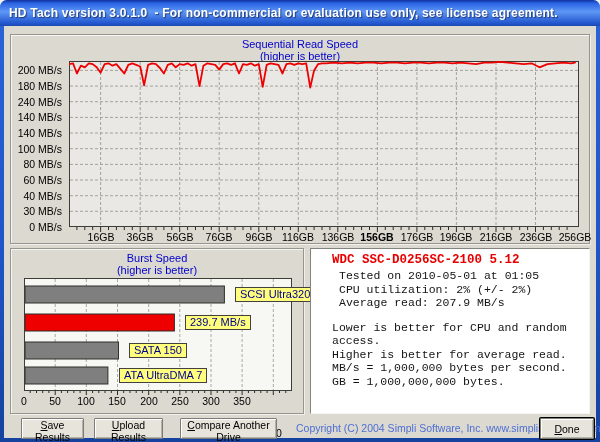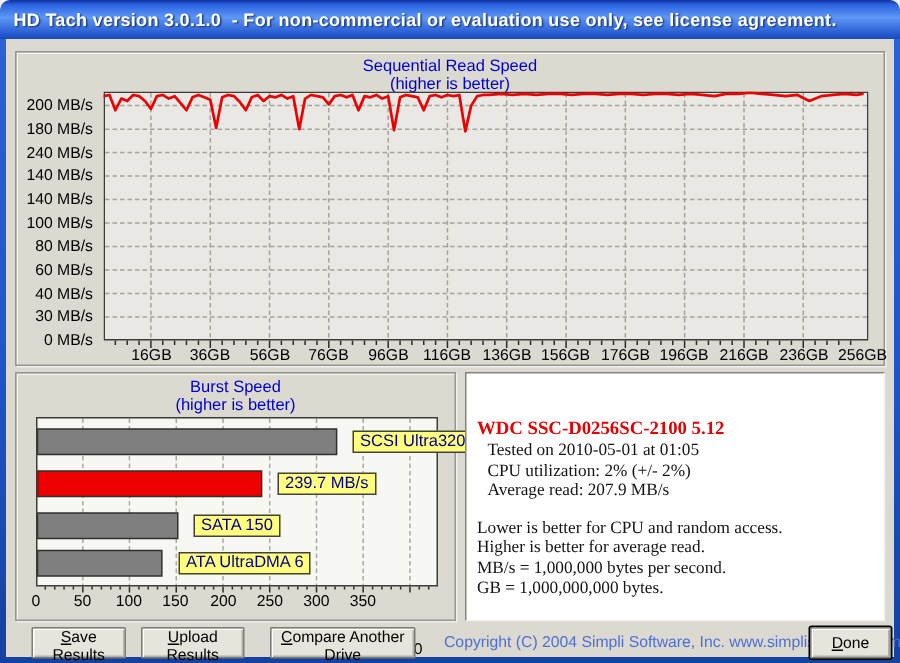--- a/index.html
+++ b/index.html
@@ -23,21 +23,21 @@
   #seq-svg{position:absolute;left:58px;top:26px;}
   #seq-ylabels{position:absolute;left:0;top:0;width:54px;height:210px;}
   .ylab{position:absolute;right:3px;width:50px;text-align:right;font-size:10.5px;color:#000;line-height:12px;}
   #seq-xlabels{position:absolute;left:58px;top:196px;width:510px;height:14px;}
   .xlab{position:absolute;top:0;transform:translateX(-50%);font-size:10.5px;color:#000;white-space:nowrap;}
   #burst-svg{position:absolute;left:13px;top:29px;}
   #burst-labels{position:absolute;left:0;top:0;right:0;bottom:0;pointer-events:none;}
   .bar-tag{position:absolute;background:#ffff7d;border:1px solid #42413d;color:#00008b;
     font-size:11px;line-height:13px;padding:0 4px;white-space:nowrap;}
   #burst-xlabels{position:absolute;left:13px;top:146px;width:268px;height:12px;}
-  .info-body{padding:4px 7px;font-family:Liberation Serif, serif;font-size:11.5px;line-height:13.5px;color:#141414;margin-top:25px;}
+  .info-body{padding:4px 21px;font-family:Liberation Mono, monospace;font-size:11.5px;line-height:13.5px;color:#141414;}
   .drive-title{color:#e60000;font-weight:bold;font-size:12.5px;line-height:15px;margin-bottom:1px;}
   .detail{padding-left:7px;}
   .notes{margin-top:11px;}
   .btn{position:absolute;top:392px;height:21px;background:#e7e4db;border:1px solid #7d7c76;
     box-shadow:inset 1px 1px 0 #fff,inset -1px -1px 0 #b4b2a8;border-radius:1px;
     font-family:"Liberation Sans",sans-serif;font-size:10.5px;color:#000;padding:0;cursor:default;}
   #btn-save{left:17px;width:63px;}
   #btn-upload{left:90px;width:69px;}
   #btn-compare{left:176px;width:97px;}
   #btn-done{left:536px;width:54px;box-shadow:0 0 0 1px #000,inset 1px 1px 0 #fff,inset -1px -1px 0 #b4b2a8;}
@@ -159,21 +159,21 @@
           <polyline points="0.0,3.1 4.0,2.3 7.9,12.5 11.9,4.7 15.8,6.3 19.8,2.3 23.7,3.1 27.7,6.3 31.6,11.7 35.6,3.1 39.5,2.3 43.5,4.7 47.4,3.1 51.4,7.8 55.3,12.5 59.3,3.9 63.3,2.3 67.2,3.9 71.2,5.5 75.1,24.3 79.1,3.9 83.0,2.3 87.0,3.1 90.9,7.0 94.9,12.5 98.8,3.9 102.8,2.3 106.7,6.3 110.7,3.1 114.7,3.9 118.6,2.3 122.6,4.7 126.5,3.1 130.5,25.1 134.4,4.7 138.4,2.3 142.3,3.1 146.3,3.9 150.2,8.6 154.2,3.1 158.1,2.3 162.1,3.9 166.0,2.3 170.0,12.5 174.0,3.1 177.9,3.9 181.9,2.3 185.8,4.7 189.8,3.1 193.7,25.8 197.7,3.9 201.6,2.3 205.6,3.1 209.5,3.9 213.5,12.5 217.4,3.1 221.4,2.3 225.3,3.9 229.3,2.3 233.3,3.1 237.2,2.3 241.2,26.6 245.1,9.4 249.1,3.1 253.0,2.3 257.0,2.3 264.9,1.6 272.8,2.3 280.7,1.6 288.6,2.3 296.5,1.6 304.4,1.6 312.3,2.3 320.2,1.6 328.1,1.6 336.0,2.3 344.0,1.6 351.9,1.6 359.8,2.3 367.7,1.6 375.6,1.6 383.5,2.3 391.4,1.6 399.3,2.3 407.2,3.1 415.1,1.6 423.0,1.6 430.9,0.8 438.8,1.6 446.7,2.3 454.7,3.1 462.6,2.3 470.5,6.3 478.4,3.1 486.3,2.3 494.2,1.6 502.1,2.3 506.0,1.6" fill="none" stroke="#ee0000" stroke-width="1.8" stroke-linejoin="round" stroke-linecap="round"></polyline>
         </svg>
       <div id="seq-xlabels">
           <div class="xlab" style="left: 32px;">16GB</div>
           <div class="xlab" style="left: 71px;">36GB</div>
           <div class="xlab" style="left: 111px;">56GB</div>
           <div class="xlab" style="left: 150px;">76GB</div>
           <div class="xlab" style="left: 190px;">96GB</div>
           <div class="xlab" style="left: 229px;">116GB</div>
           <div class="xlab" style="left: 269px;">136GB</div>
-          <div class="xlab" style="left: 308px;">156GB</div>
+          <div class="xlab" style="left: 308px; font-weight: bold;">156GB</div>
           <div class="xlab" style="left: 348px;">176GB</div>
           <div class="xlab" style="left: 387px;">196GB</div>
           <div class="xlab" style="left: 427px;">216GB</div>
           <div class="xlab" style="left: 467px;">236GB</div>
           <div class="xlab" style="left: 506px;">256GB</div>
         </div>
     </div>
 
     <div class="panel" id="burst-panel">
       <div class="chart-title t1">Burst Speed</div>
@@ -233,21 +233,21 @@
           <rect x="1" y="8" width="199.4" height="17" fill="#7f7f7f" stroke="#2f2f2b"></rect>
           <rect x="1" y="36" width="149.4" height="17" fill="#ee0000" stroke="#2f2f2b"></rect>
           <rect x="1" y="64" width="93.5" height="17" fill="#7f7f7f" stroke="#2f2f2b"></rect>
           <rect x="1" y="89" width="82.9" height="17" fill="#7f7f7f" stroke="#2f2f2b"></rect>
           <rect x="0.5" y="0.5" width="267" height="112" fill="none" stroke="#3c3c38"></rect>
         </svg>
       <div id="burst-labels">
           <div class="bar-tag" style="left: 224px; top: 38px;">SCSI Ultra320</div>
           <div class="bar-tag" style="left: 174px; top: 66px;">239.7 MB/s</div>
           <div class="bar-tag" style="left: 118px; top: 94px;">SATA 150</div>
-          <div class="bar-tag" style="left: 108px; top: 119px;">ATA UltraDMA 6</div>
+          <div class="bar-tag" style="left: 108px; top: 119px;">ATA UltraDMA 7</div>
         </div>
       <div id="burst-xlabels">
           <div class="xlab" style="left: 0px;">0</div>
           <div class="xlab" style="left: 31px;">50</div>
           <div class="xlab" style="left: 62px;">100</div>
           <div class="xlab" style="left: 93px;">150</div>
           <div class="xlab" style="left: 125px;">200</div>
           <div class="xlab" style="left: 156px;">250</div>
           <div class="xlab" style="left: 187px;">300</div>
           <div class="xlab" style="left: 218px;">350</div>

